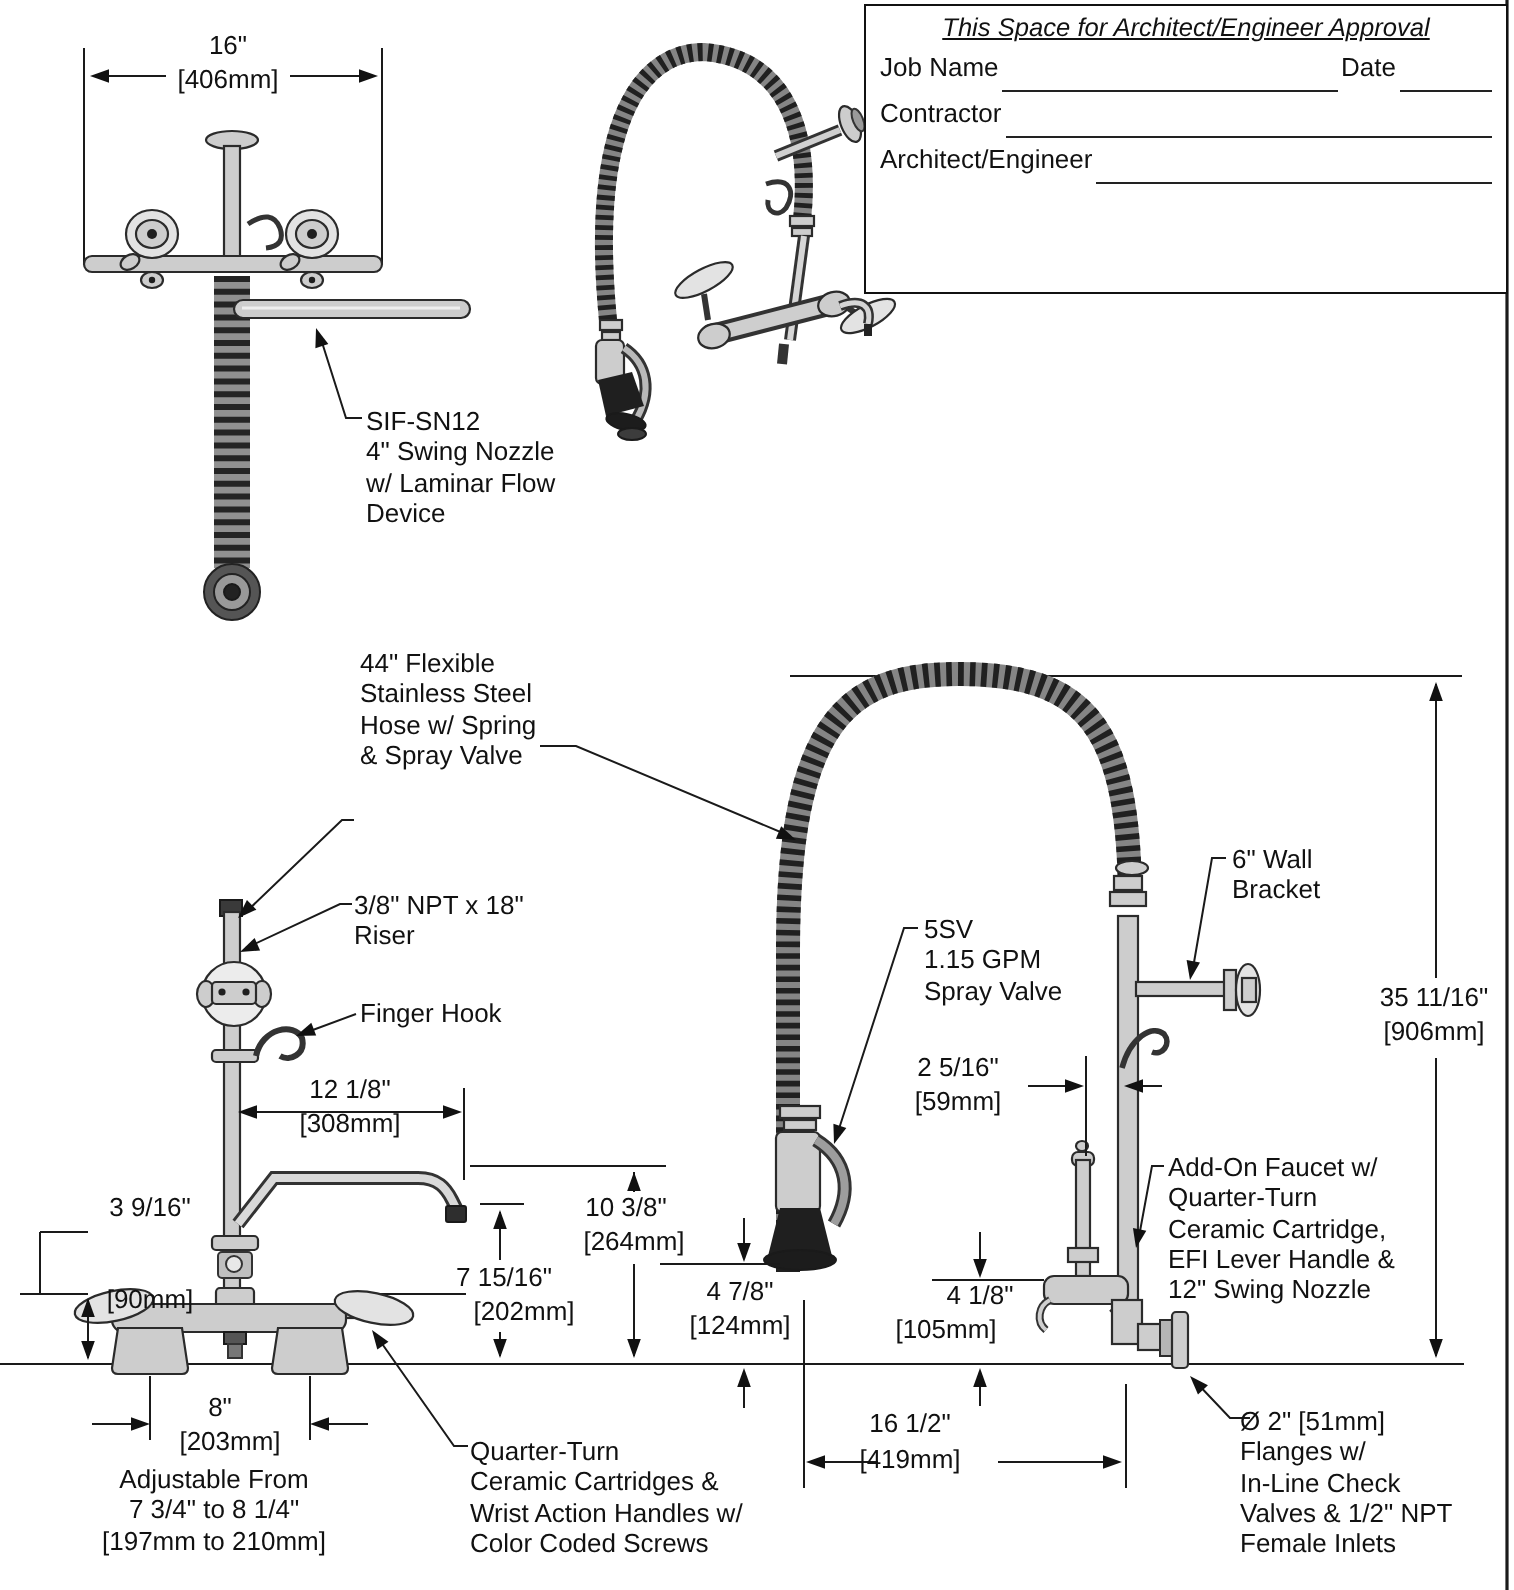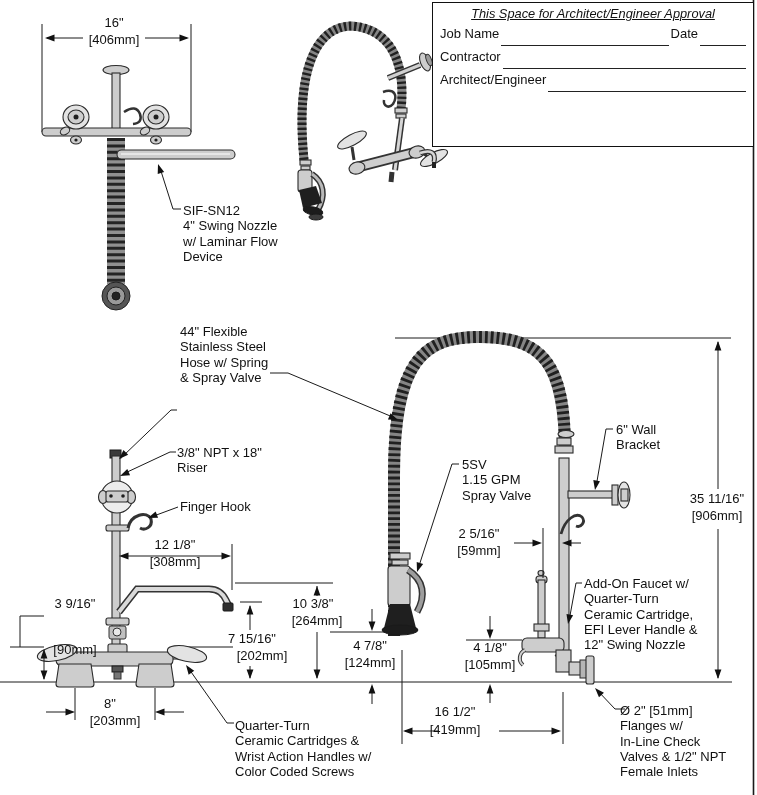--- a/index.html
+++ b/index.html
@@ -296,21 +296,21 @@
 <div class="c ctr" style="left:228px;top:648px;width:68px">[202mm]</div>
 <div class="c ctr" style="left:95px;top:696px;width:30px">8"</div>
 <div class="c ctr" style="left:81px;top:713px;width:68px">[203mm]</div>
 <div class="c ctr" style="left:448px;top:526px;width:62px">2 5/16"</div>
 <div class="c ctr" style="left:450px;top:543px;width:58px">[59mm]</div>
 <div class="c ctr" style="left:680px;top:491px;width:74px">35 11/16"</div>
 <div class="c ctr" style="left:683px;top:508px;width:68px">[906mm]</div>
 <div class="c ctr" style="left:340px;top:638px;width:60px">4 7/8"</div>
 <div class="c ctr" style="left:336px;top:655px;width:68px">[124mm]</div>
 <div class="c ctr" style="left:458px;top:640px;width:64px">4 1/8"</div>
-<div class="c ctr" style="left:457px;top:657px;width:66px">[105mm]</div>
+<div class="c ctr" style="left:440px;top:657px;width:66px">[105mm]</div>
 <div class="c ctr" style="left:424px;top:704px;width:62px">16 1/2"</div>
 <div class="c ctr" style="left:421px;top:722px;width:68px">[419mm]</div>
 
 <div class="c" style="left:183px;top:203px;width:130px">SIF-SN12
 4" Swing Nozzle
 w/ Laminar Flow
 Device</div>
 <div class="c" style="left:180px;top:324px;width:125px">44" Flexible
 Stainless Steel
 Hose w/ Spring
@@ -330,14 +330,17 @@
 12" Swing Nozzle</div>
 <div class="c" style="left:620px;top:703px;width:135px">Ø 2" [51mm]
 Flanges w/
 In-Line Check
 Valves &amp; 1/2" NPT
 Female Inlets</div>
 <div class="c" style="left:235px;top:718px;width:165px">Quarter-Turn
 Ceramic Cartridges &amp;
 Wrist Action Handles w/
 Color Coded Screws</div>
+<div class="c ctr" style="left:32px;top:732px;width:150px">Adjustable From
+7 3/4" to 8 1/4"
+[197mm to 210mm]</div>
 
 </div>
 
 </body></html>

